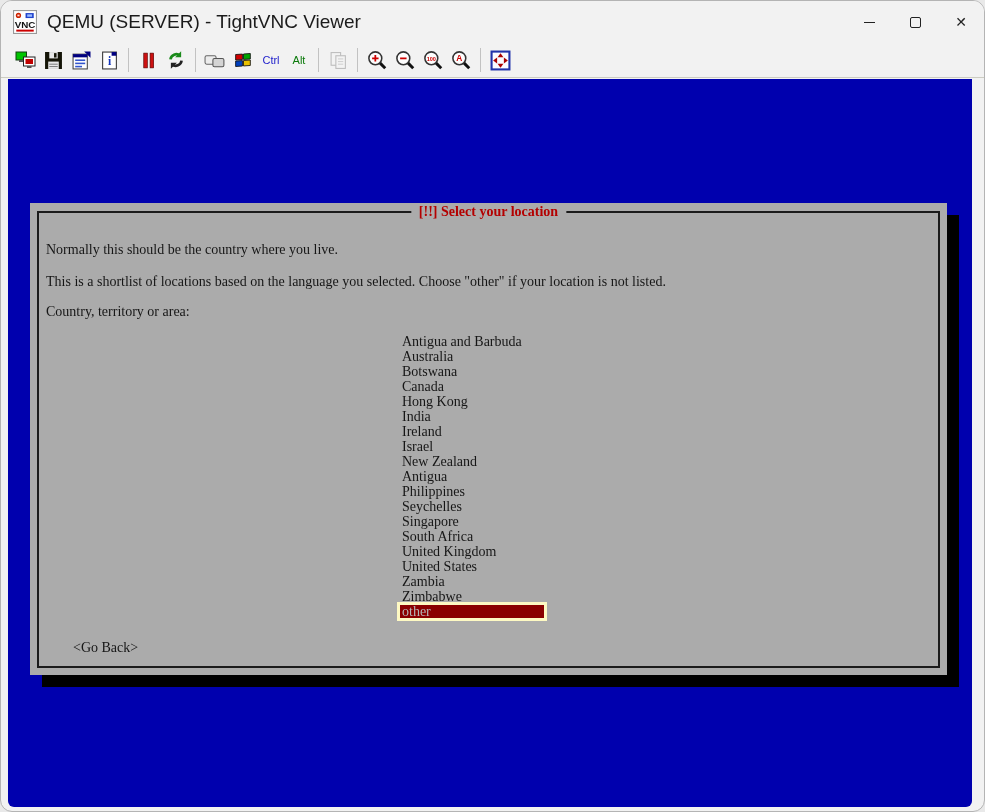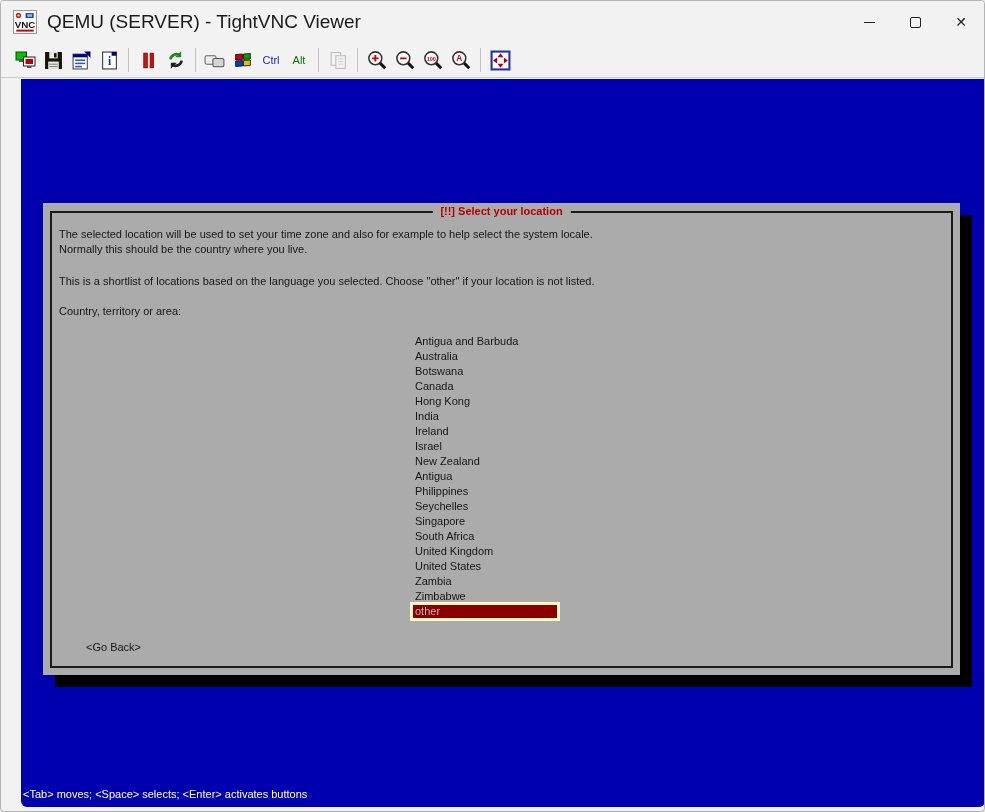--- a/index.html
+++ b/index.html
@@ -1,19 +1,19 @@
 <!DOCTYPE html>
 <html><head>
 <meta charset="utf-8">
 <style>
   * { margin:0; padding:0; box-sizing:border-box; }
   html,body { width:985px; height:812px; background:#e9e9e9; font-family:"Liberation Sans", sans-serif; }
 
   .window { position:absolute; left:0; top:0; width:985px; height:812px;
-    background:#f2f2f2; border:1px solid #b4b4b4; border-radius:4px; overflow:hidden; }
+    background:#f2f2f2; border:1px solid #b4b4b4; border-radius:12px; overflow:hidden; }
 
   
   .titlebar { position:absolute; left:0; top:0; right:0; height:42px; display:flex; align-items:center;
     background:#f2f2f2; padding-left:12px; }
   .vnc-icon { width:24px; height:24px; margin-right:10px; flex:0 0 auto; }
   .title-text { font-size:19px; color:#1b1b1b; }
   .win-controls { position:absolute; right:0; top:0; height:42px; display:flex; }
   .win-btn { width:46px; height:42px; display:flex; align-items:center; justify-content:center; color:#222; }
   .glyph-min { width:11px; border-top:1.4px solid #222; }
   .glyph-max { width:11px; height:11px; border:1.4px solid #222; border-radius:2px; }
@@ -23,23 +23,23 @@
   .toolbar { position:absolute; left:0; top:42px; right:0; height:35px; background:#f2f2f2;
     border-bottom:1px solid #ccccc2; display:flex; align-items:center; padding-left:10px; }
   .tb-btn { width:28px; height:26px; display:flex; align-items:center; justify-content:center; }
   .tb-btn svg { display:block; }
   .tb-sep { width:1px; height:24px; background:#c2c2c2; margin:0 5px; }
   .tb-text { font-size:11px; padding:0 5px; }
   .tb-ctrl { color:#2222cc; }
   .tb-alt { color:#0a7a0a; }
 
   
-  .content { position:absolute; left:20px; top:78px; width:964px; height:728px;
+  .content { position:absolute; left:7px; top:78px; width:964px; height:728px;
     background:#0000ae; border-radius:0 0 6px 6px; overflow:hidden;
-    font-family:Liberation Sans, sans-serif; font-size:11px; line-height:15px; }
+    font-family:Liberation Serif, serif; font-size:14px; line-height:15px; }
 
   .dlg-shadow { position:absolute; left:34px; top:136px; width:917px; height:472px; background:#000; }
   .dialog { position:absolute; left:22px; top:124px; width:917px; height:472px; background:#ababab; color:#161616; }
   .dlg-border { position:absolute; left:7px; top:8px; right:7px; bottom:7px; border:2px solid #1b1b1b; }
   .dlg-title { position:absolute; top:1px; left:50%; transform:translateX(-50%);
     background:#ababab; padding:0 8px; color:#b40000; font-weight:bold; white-space:pre; }
   .dlg-line { position:absolute; white-space:pre; }
   .intro1 { left:16px; top:24px; }
   .intro2 { left:16px; top:39px; }
   .shortlist { left:16px; top:71px; }
@@ -205,21 +205,20 @@
     </div>
   </div>
 
   <div class="content">
     <div class="dlg-shadow"></div>
 
     <div class="dialog">
       <div class="dlg-border"></div>
       <div class="dlg-title">[!!] Select your location</div>
 
-      <div class="dlg-line intro1">The selected location will be used to set your time zone and also for example to help select the system locale.</div>
       <div class="dlg-line intro2">Normally this should be the country where you live.</div>
       <div class="dlg-line shortlist">This is a shortlist of locations based on the language you selected. Choose "other" if your location is not listed.</div>
       <div class="dlg-line prompt">Country, territory or area:</div>
 
       <ul class="country-list">
           <li class="country">Antigua and Barbuda</li>
           <li class="country">Australia</li>
           <li class="country">Botswana</li>
           <li class="country">Canada</li>
           <li class="country">Hong Kong</li>
@@ -235,16 +234,15 @@
           <li class="country">United Kingdom</li>
           <li class="country">United States</li>
           <li class="country">Zambia</li>
           <li class="country">Zimbabwe</li>
           <li class="country selected">other</li>
         </ul>
 
       <div class="go-back">&lt;Go Back&gt;</div>
     </div>
 
-    <div class="status-line">&lt;Tab&gt; moves; &lt;Space&gt; selects; &lt;Enter&gt; activates buttons</div>
   </div>
 
 </div>
 
 </body></html>

